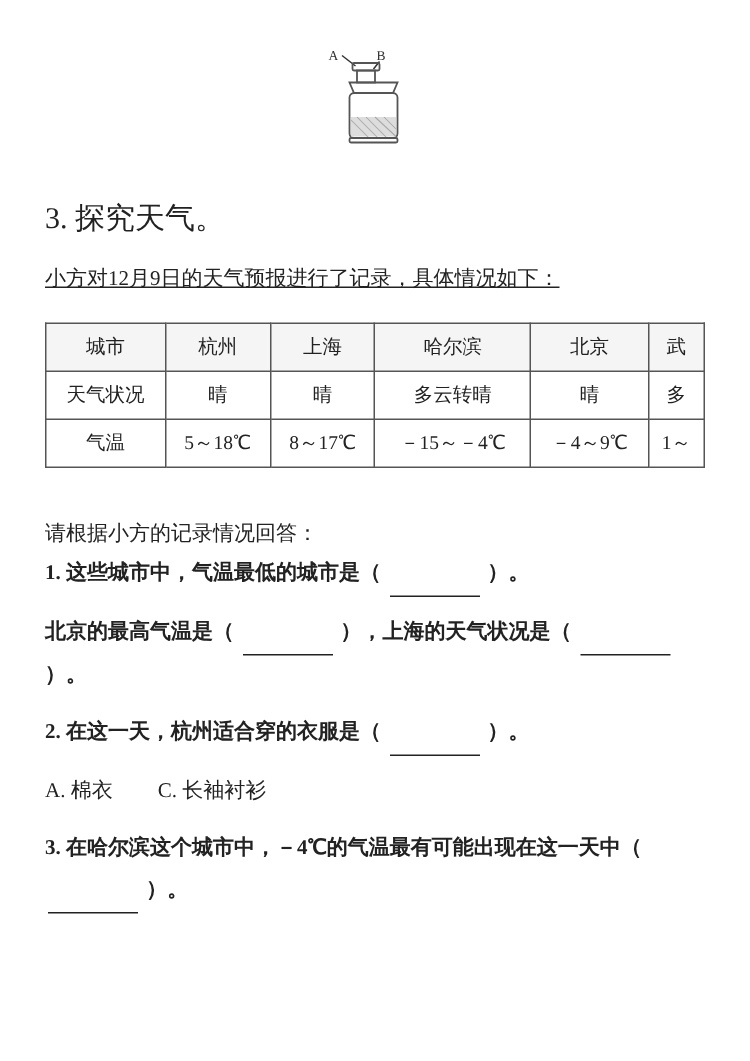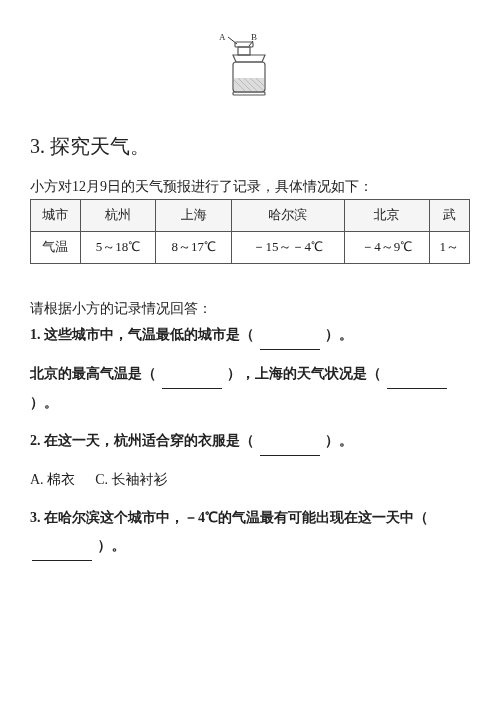--- a/index.html
+++ b/index.html
@@ -26,22 +26,23 @@
       width: 70px;
       height: 80px;
     }
     .section-title {
       font-size: 20px;
       margin-bottom: 10px;
       line-height: 1.8;
     }
     .intro-text {
       font-size: 14px;
-      margin-bottom: 0;
+      margin-bottom: 16px;
       line-height: 1.8;
+      text-decoration: underline;
     }
     .weather-table {
       width: 100%;
       border-collapse: collapse;
       margin-bottom: 32px;
       font-size: 13px;
     }
     .weather-table th,
     .weather-table td {
       border: 1px solid #555;
@@ -67,21 +68,21 @@
       margin-bottom: 10px;
     }
     .blank {
       display: inline-block;
       border-bottom: 1px solid #222;
       min-width: 60px;
       margin: 0 2px;
     }
     .options-row {
       display: flex;
-      gap: 20px;
+      gap: 30px;
       margin: 6px 0 10px 0;
       font-size: 14px;
       line-height: 2;
     }
     .option-item {
       display: inline-block;
     }
   </style>
 </head>
 <body>
@@ -127,20 +128,28 @@
       <th>城市</th>
       <th>杭州</th>
       <th>上海</th>
       <th>哈尔滨</th>
       <th>北京</th>
       <th style="min-width:28px;">武</th>
     </tr>
   </thead>
   <tbody>
     <tr>
+      <td>天气状况</td>
+      <td>晴</td>
+      <td>晴</td>
+      <td>多云转晴</td>
+      <td>晴</td>
+      <td>多</td>
+    </tr>
+    <tr>
       <td>气温</td>
       <td>5～18℃</td>
       <td>8～17℃</td>
       <td>－15～－4℃</td>
       <td>－4～9℃</td>
       <td>1～</td>
     </tr>
   </tbody>
 </table>
 

